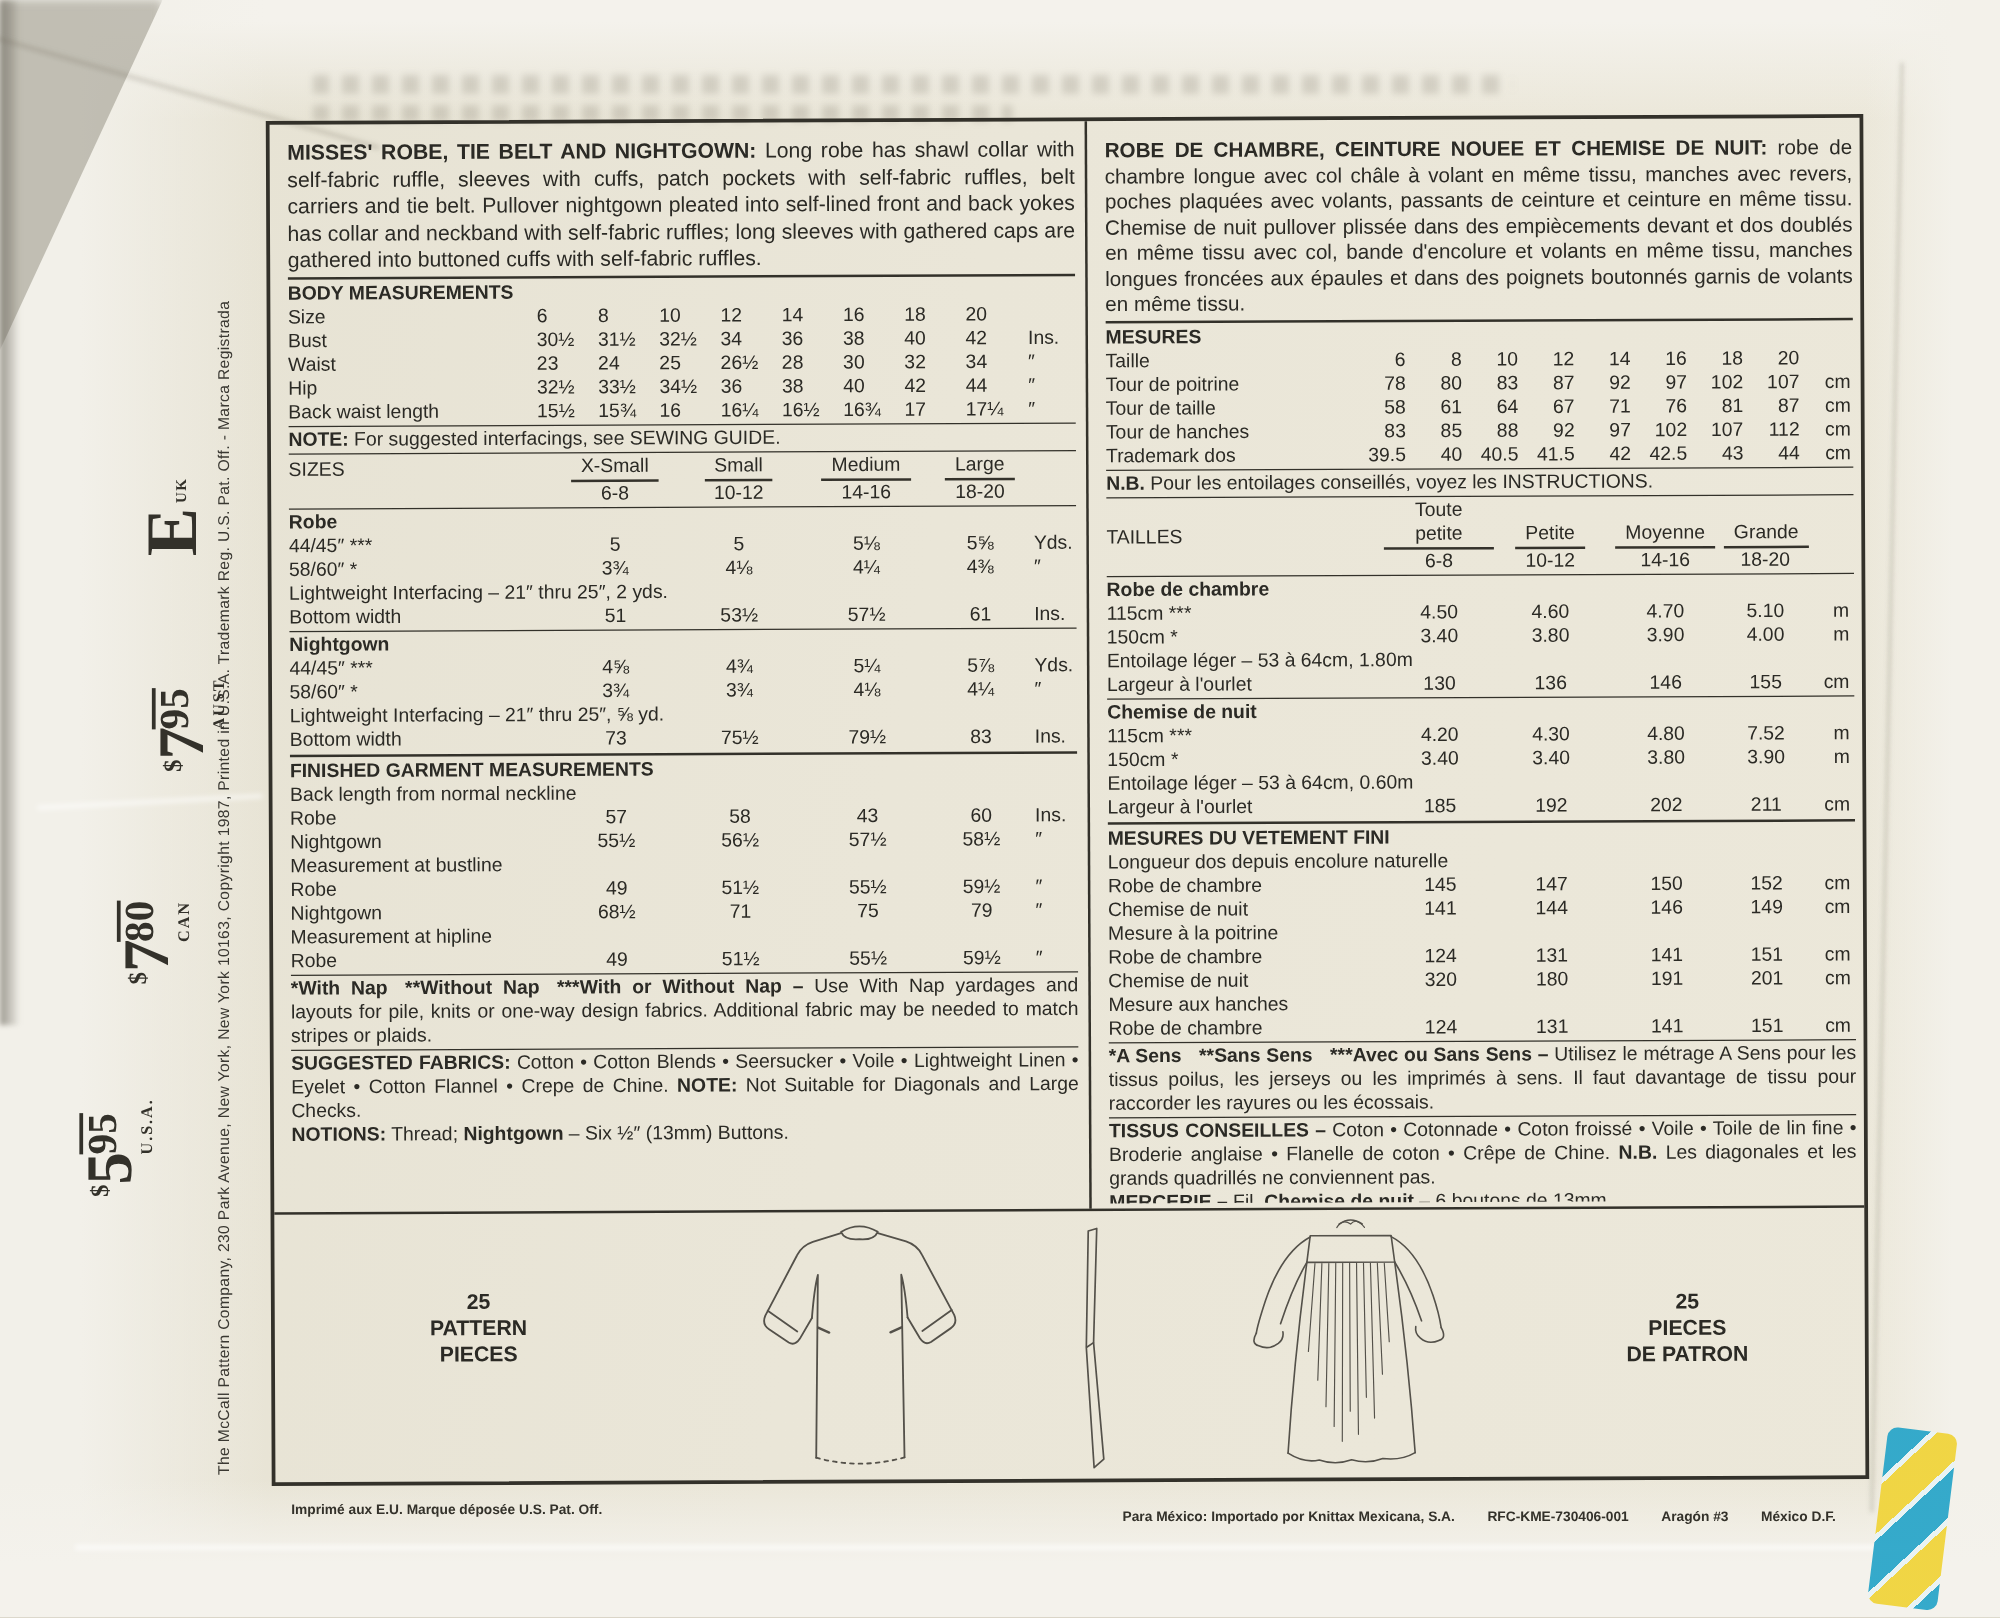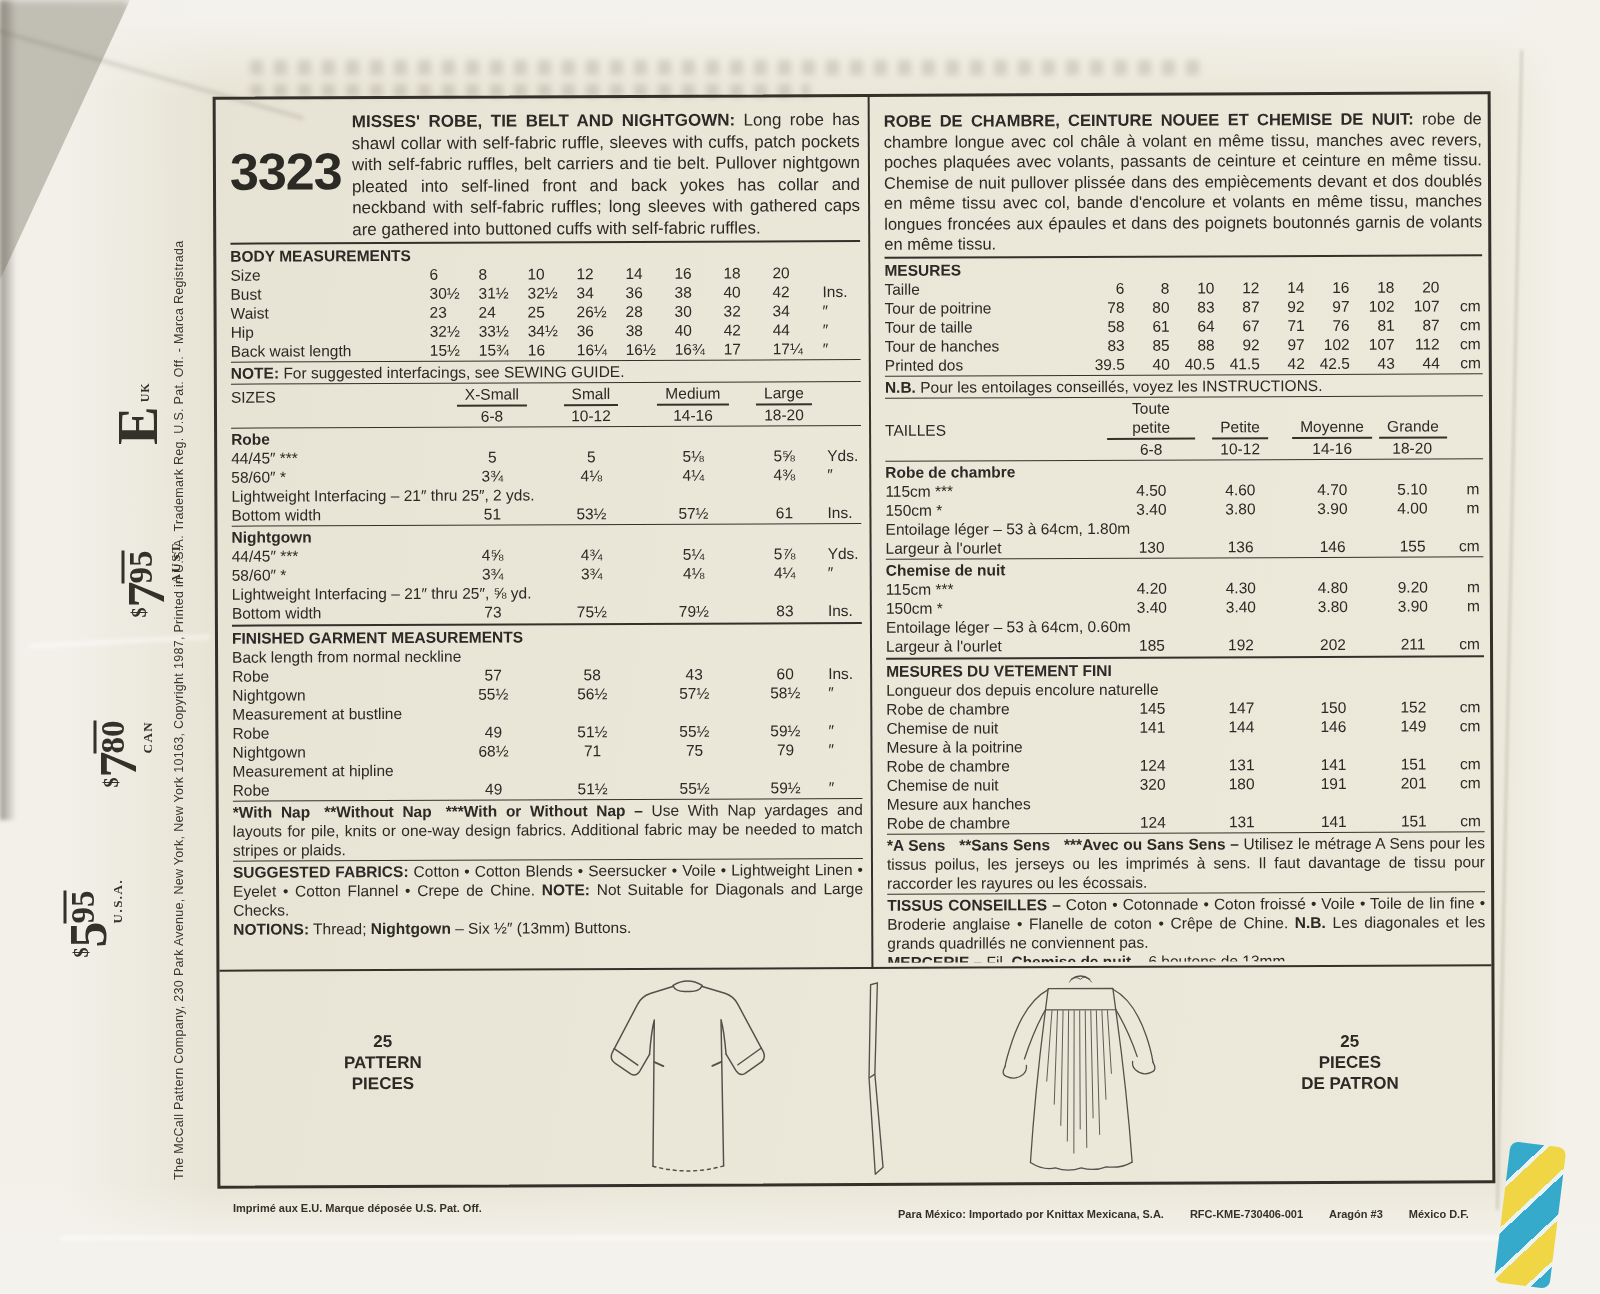--- a/index.html
+++ b/index.html
@@ -139,21 +139,20 @@
         <span class="uk">UK</span>
       </div>
   </div>
 
   <div class="frame">
     <div class="vdivider"></div>
     <div class="hbottom"></div>
 
     <div class="col colL">
       <div class="desc-row">
-        <div class="num">3323</div>
         <div class="desc">
           <b class="lead">MISSES' ROBE, TIE BELT AND NIGHTGOWN:</b><span>Long robe has shawl collar with self-fabric ruffle, sleeves with cuffs, patch pockets with self-fabric ruffles, belt carriers and tie belt. Pullover nightgown pleated into self-lined front and back yokes has collar and neckband with self-fabric ruffles; long sleeves with gathered caps are gathered into buttoned cuffs with self-fabric ruffles.</span>
         </div>
       </div>
       <hr class="rule">
       <div class="h">BODY MEASUREMENTS</div>
       <div class="tbl t8">
           <div class="gr trow">
             <div class="tlabel">Size</div>
             <div class="tval">6</div>
@@ -413,21 +412,21 @@
             <div class="tval">85</div>
             <div class="tval">88</div>
             <div class="tval">92</div>
             <div class="tval">97</div>
             <div class="tval">102</div>
             <div class="tval">107</div>
             <div class="tval">112</div>
             <div class="tunit">cm</div>
           </div>
           <div class="gr trow">
-            <div class="tlabel">Printed dos</div>
+            <div class="tlabel">Trademark dos</div>
             <div class="tval">39.5</div>
             <div class="tval">40</div>
             <div class="tval">40.5</div>
             <div class="tval">41.5</div>
             <div class="tval">42</div>
             <div class="tval">42.5</div>
             <div class="tval">43</div>
             <div class="tval">44</div>
             <div class="tunit">cm</div>
           </div>
@@ -485,21 +484,21 @@
           </div>
           <hr class="rule thin">
           <div class="gr trow">
             <div class="tsect" style="grid-column: 1 / -1;">Chemise de nuit</div>
           </div>
           <div class="gr trow">
             <div class="tlabel">115cm ***</div>
             <div class="tval">4.20</div>
             <div class="tval">4.30</div>
             <div class="tval">4.80</div>
-            <div class="tval">9.20</div>
+            <div class="tval">7.52</div>
             <div class="tunit">m</div>
           </div>
           <div class="gr trow">
             <div class="tlabel">150cm *</div>
             <div class="tval">3.40</div>
             <div class="tval">3.40</div>
             <div class="tval">3.80</div>
             <div class="tval">3.90</div>
             <div class="tunit">m</div>
           </div>

